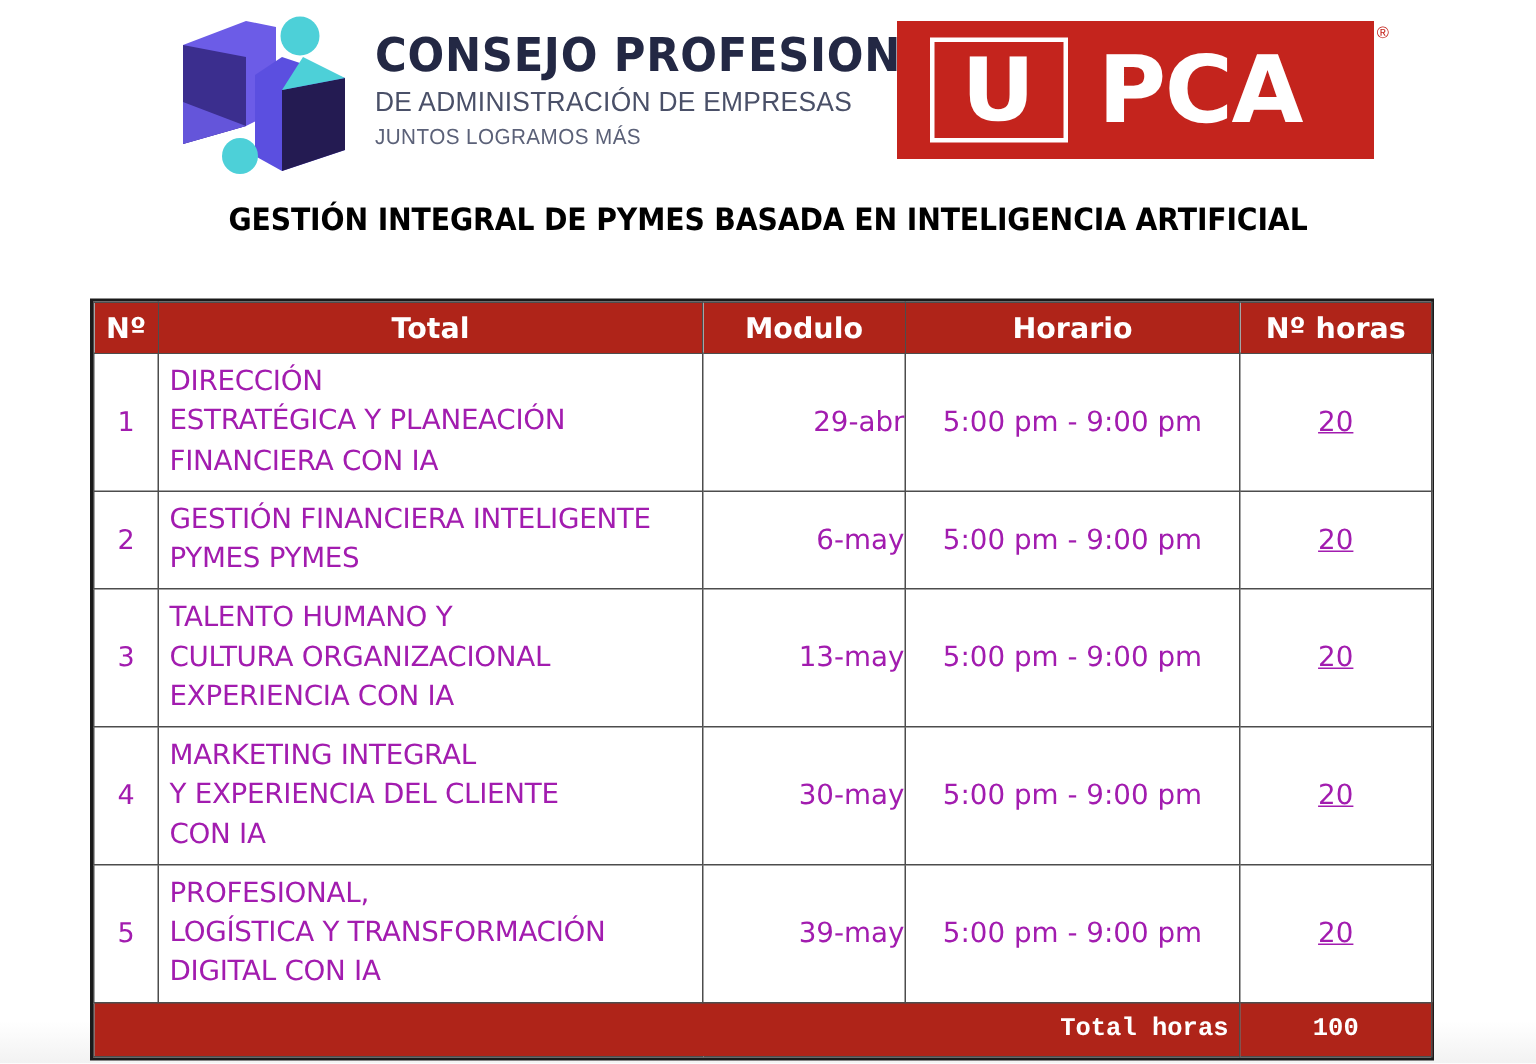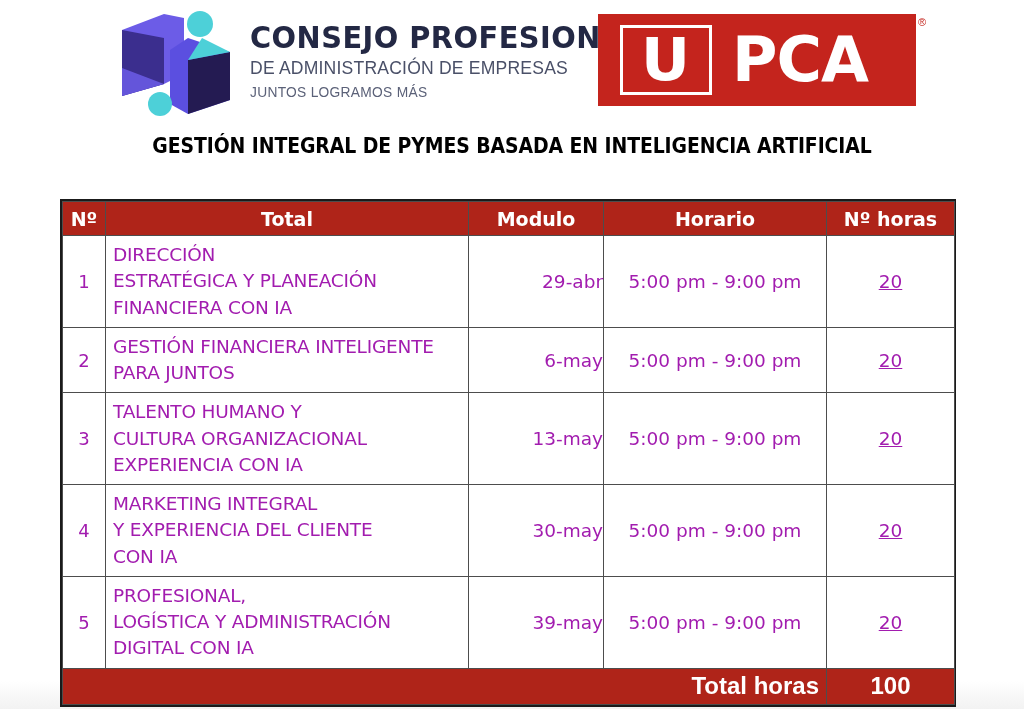--- a/index.html
+++ b/index.html
@@ -204,23 +204,23 @@
     text-align: center;
   }
   td.horas {
     text-align: center;
     text-decoration: underline;
   }
 
   tfoot td {
     background: #AF2419;
     color: #ffffff;
-    font-family: Liberation Sans, sans-serif;
-    font-weight: bold;
-    font-size: 24px;
+    font-family: Liberation Mono, monospace;
+    font-weight: bold;
+    font-size: 17px;
     height: 36px;
     border-color: #1a1a1a;
   }
   tfoot td.total-label {
     text-align: right;
     padding-right: 7px;
   }
   tfoot td.total-value {
     text-align: center;
   }
@@ -294,21 +294,21 @@
           </td>
           <td class="fecha">29-abr</td>
           <td class="horario">5:00 pm - 9:00 pm</td>
           <td class="horas">20</td>
         </tr>
 
         <tr>
           <td class="num">2</td>
           <td class="modulo">
             <span class="ln">GESTIÓN FINANCIERA INTELIGENTE</span>
-            <span class="ln">PARA JUNTOS</span>
+            <span class="ln">PYMES PYMES</span>
           </td>
           <td class="fecha">6-may</td>
           <td class="horario">5:00 pm - 9:00 pm</td>
           <td class="horas">20</td>
         </tr>
 
         <tr>
           <td class="num">3</td>
           <td class="modulo">
             <span class="ln">TALENTO HUMANO Y</span>
@@ -329,21 +329,21 @@
           </td>
           <td class="fecha">30-may</td>
           <td class="horario">5:00 pm - 9:00 pm</td>
           <td class="horas">20</td>
         </tr>
 
         <tr>
           <td class="num">5</td>
           <td class="modulo">
             <span class="ln">PROFESIONAL,</span>
-            <span class="ln">LOGÍSTICA Y ADMINISTRACIÓN</span>
+            <span class="ln">LOGÍSTICA Y TRANSFORMACIÓN</span>
             <span class="ln">DIGITAL CON IA</span>
           </td>
           <td class="fecha">39-may</td>
           <td class="horario">5:00 pm - 9:00 pm</td>
           <td class="horas">20</td>
         </tr>
       </tbody>
       <tfoot>
         <tr>
           <td class="total-label" colspan="4">Total horas</td>

